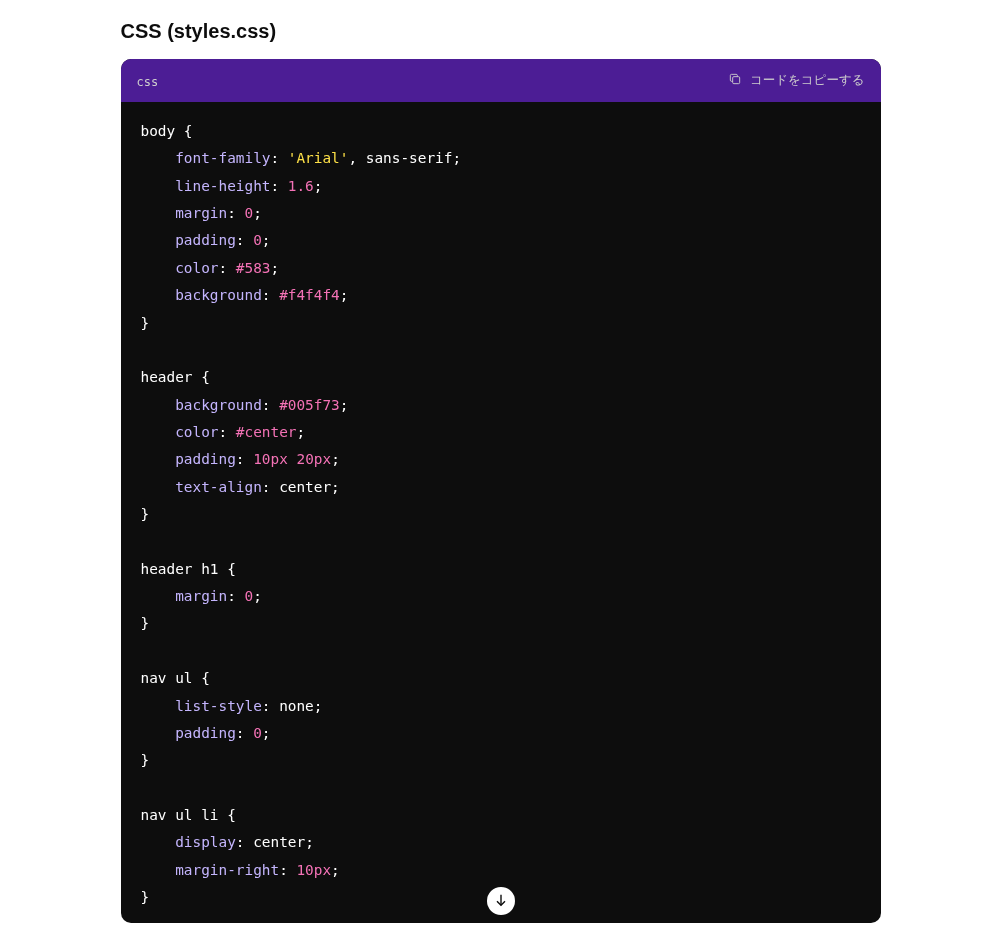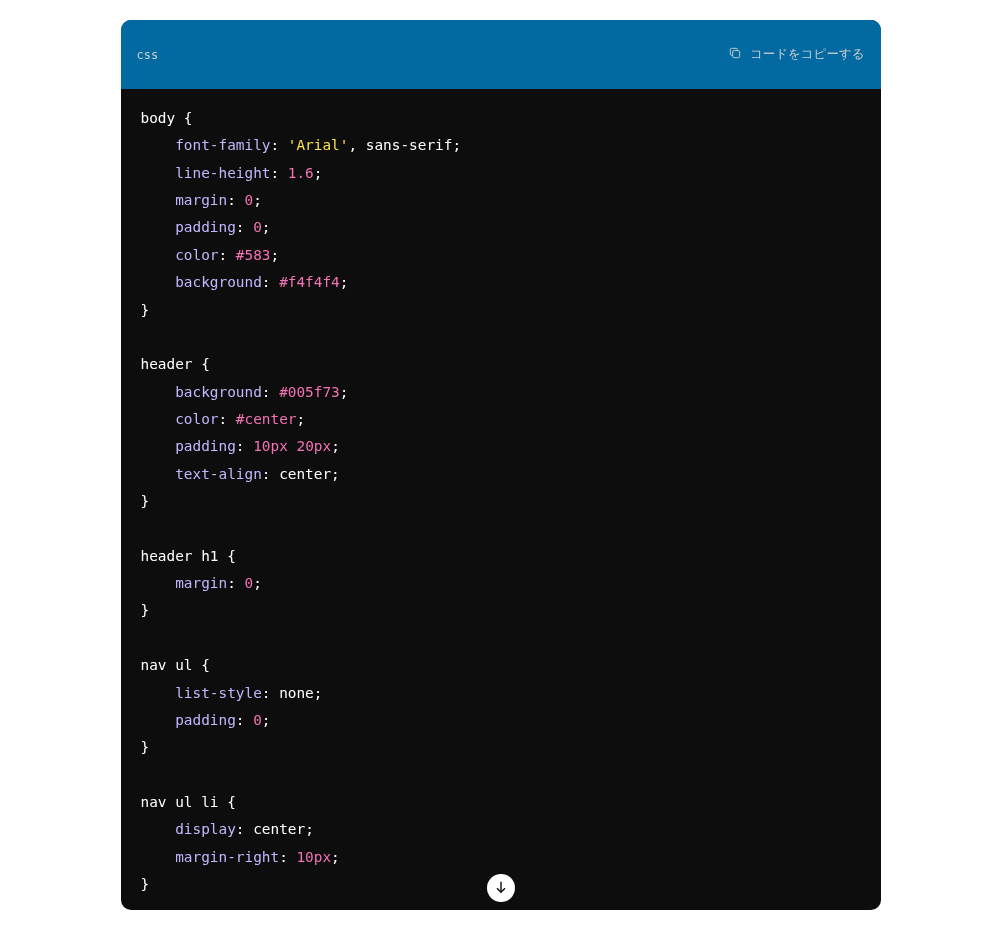--- a/index.html
+++ b/index.html
@@ -22,25 +22,25 @@
       color: #0d0d0d;
       margin-bottom: 16px;
     }
     .code-block {
       background: #0d0d0d;
       border-radius: 10px;
       overflow: hidden;
       position: relative;
     }
     .code-header {
-      background: #0369a1;
+      background: #4c1d95;
       display: flex;
       justify-content: space-between;
-      align-items: center;
-      padding: 26px 16px;
+      align-items: flex-end;
+      padding: 13px 16px;
     }
     .lang-label {
       color: #cdcdcd;
       font-size: 12px;
       font-family: ui-monospace, "SF Mono", Menlo, Consolas, monospace;
     }
     .copy-button {
       display: flex;
       align-items: center;
       gap: 8px;
@@ -95,20 +95,21 @@
       height: 16px;
       stroke: #0d0d0d;
       fill: none;
       stroke-width: 2.1;
     }
   </style>
 </head>
 <body>
 
 <div class="container">
+  <h3 class="section-heading">CSS (styles.css)</h3>
 
   <div class="code-block">
     <div class="code-header">
       <span class="lang-label">css</span>
       <button class="copy-button">
         <span>
           <svg viewBox="0 0 24 24">
               <rect x="8" y="8" width="12" height="12" rx="2"></rect>
               <path d="M16 8V6a2 2 0 0 0-2-2H6a2 2 0 0 0-2 2v8a2 2 0 0 0 2 2h2"></path>
             </svg>

